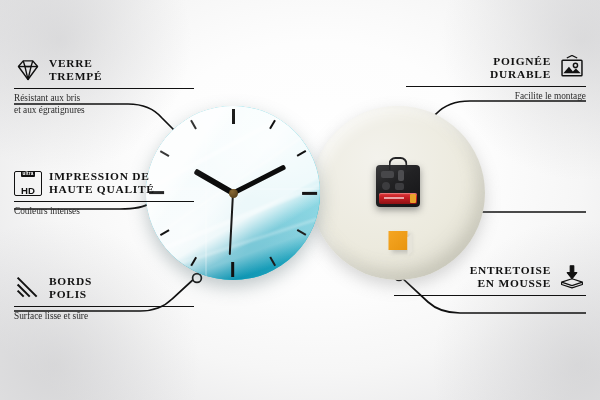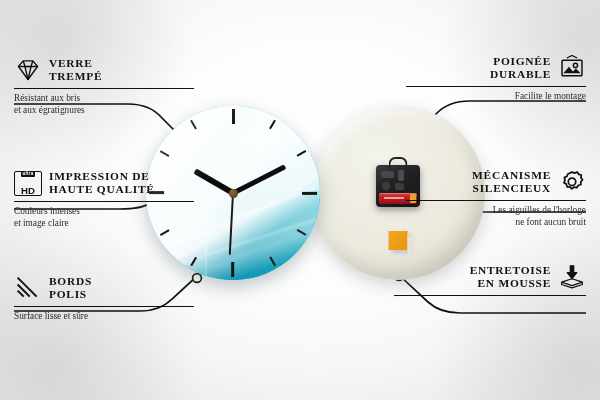--- a/index.html
+++ b/index.html
@@ -285,21 +285,20 @@
         <span class="h">HD</span>
       </div>
       <div class="title">
         <div>IMPRESSION DE</div>
         <div>HAUTE QUALITÉ</div>
       </div>
     </div>
     <div class="rule"></div>
     <div class="desc">
       <div>Couleurs intenses</div>
-      <div>et image claire</div>
     </div>
   </div>
 
   <div class="feature left" style="left:14px;top:275px;">
     <div class="head">
       <svg class="ico" viewBox="0 0 32 30">
         <g stroke="#111" stroke-width="2.3" stroke-linecap="butt">
           <path d="M4 3 L26 25"></path>
             <path d="M4 11 L18 25"></path>
             <path d="M4 18 L11 25"></path>
@@ -330,39 +329,20 @@
           <path d="M6 21 L12.5 13.5 L17 19 L20.5 15.5 L26 21 Z" fill="#111" stroke="none"></path>
         </g>
       </svg>
     </div>
     <div class="rule"></div>
     <div class="desc">
       <div>Facilite le montage</div>
     </div>
   </div>
 
-  <div class="feature right" style="left:406px;top:169px;">
-    <div class="head">
-      <div class="title">
-        <div>MÉCANISME</div>
-        <div>SILENCIEUX</div>
-      </div>
-      <svg class="ico" viewBox="0 0 32 30">
-        <g fill="none" stroke="#111" stroke-width="2" stroke-linejoin="round">
-          <path d="M16 3.6 l3.4 1.1 2.6 -1.3 1.9 2.9 2.9 .6 -.5 3.4 2 2.1 -2.3 2.6 .3 2.9 -3.3 1.1 -1.4 2.6 -3.3 -.6 -2.6 1.8 -2.4 -2.3 -2.9 .2 -1 -3.3 -2.6 -1.4 1.1 -3.2 -.8 -2.9 3 -1.4 1.1 -2.7 z"></path>
-          <circle cx="16" cy="14.8" r="4.3"></circle>
-        </g>
-      </svg>
-    </div>
-    <div class="rule"></div>
-    <div class="desc">
-      <div>Les aiguilles de l'horloge</div>
-      <div>ne font aucun bruit</div>
-    </div>
-  </div>
 
   <div class="feature right" style="left:394px;top:264px;width:192px;">
     <div class="head">
       <div class="title">
         <div>ENTRETOISE</div>
         <div>EN MOUSSE</div>
       </div>
       <svg class="ico" viewBox="0 0 32 30">
         <g fill="#111" stroke="#111" stroke-width="1.4" stroke-linejoin="round">
           <path d="M14 2 h4 v8 h3.5 L16 17 L10.5 10 H14 Z"></path>

